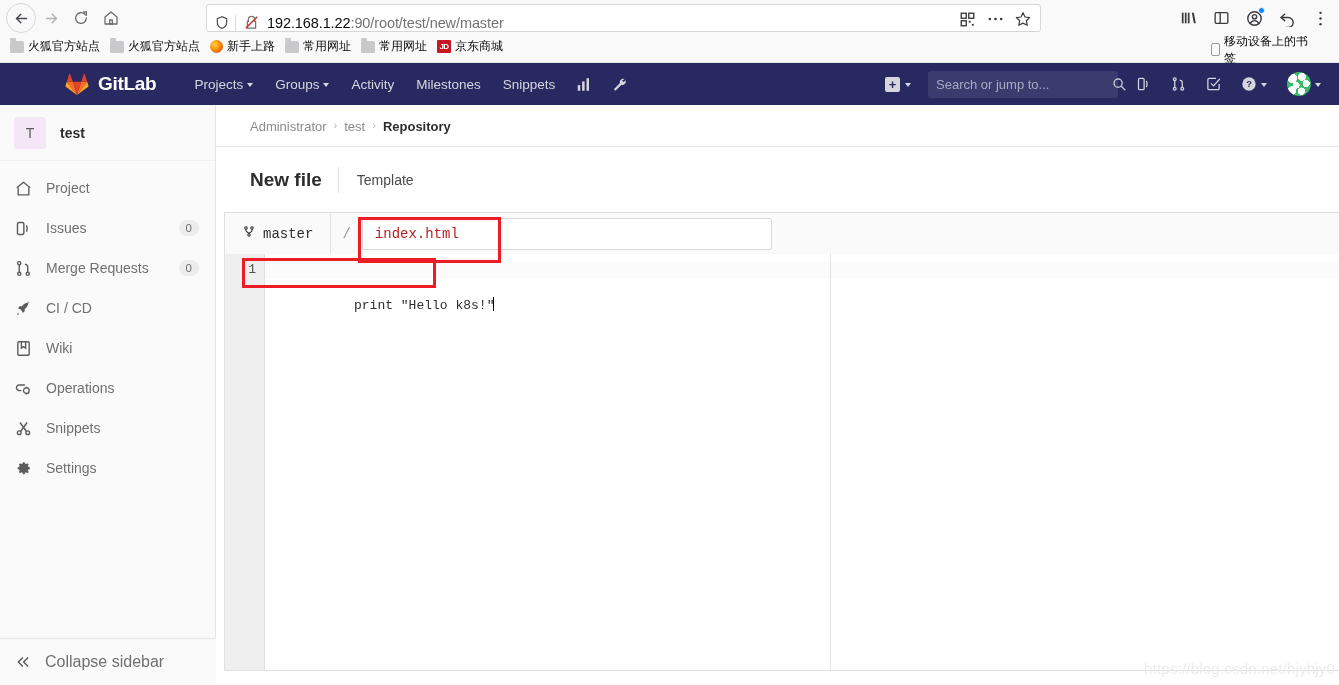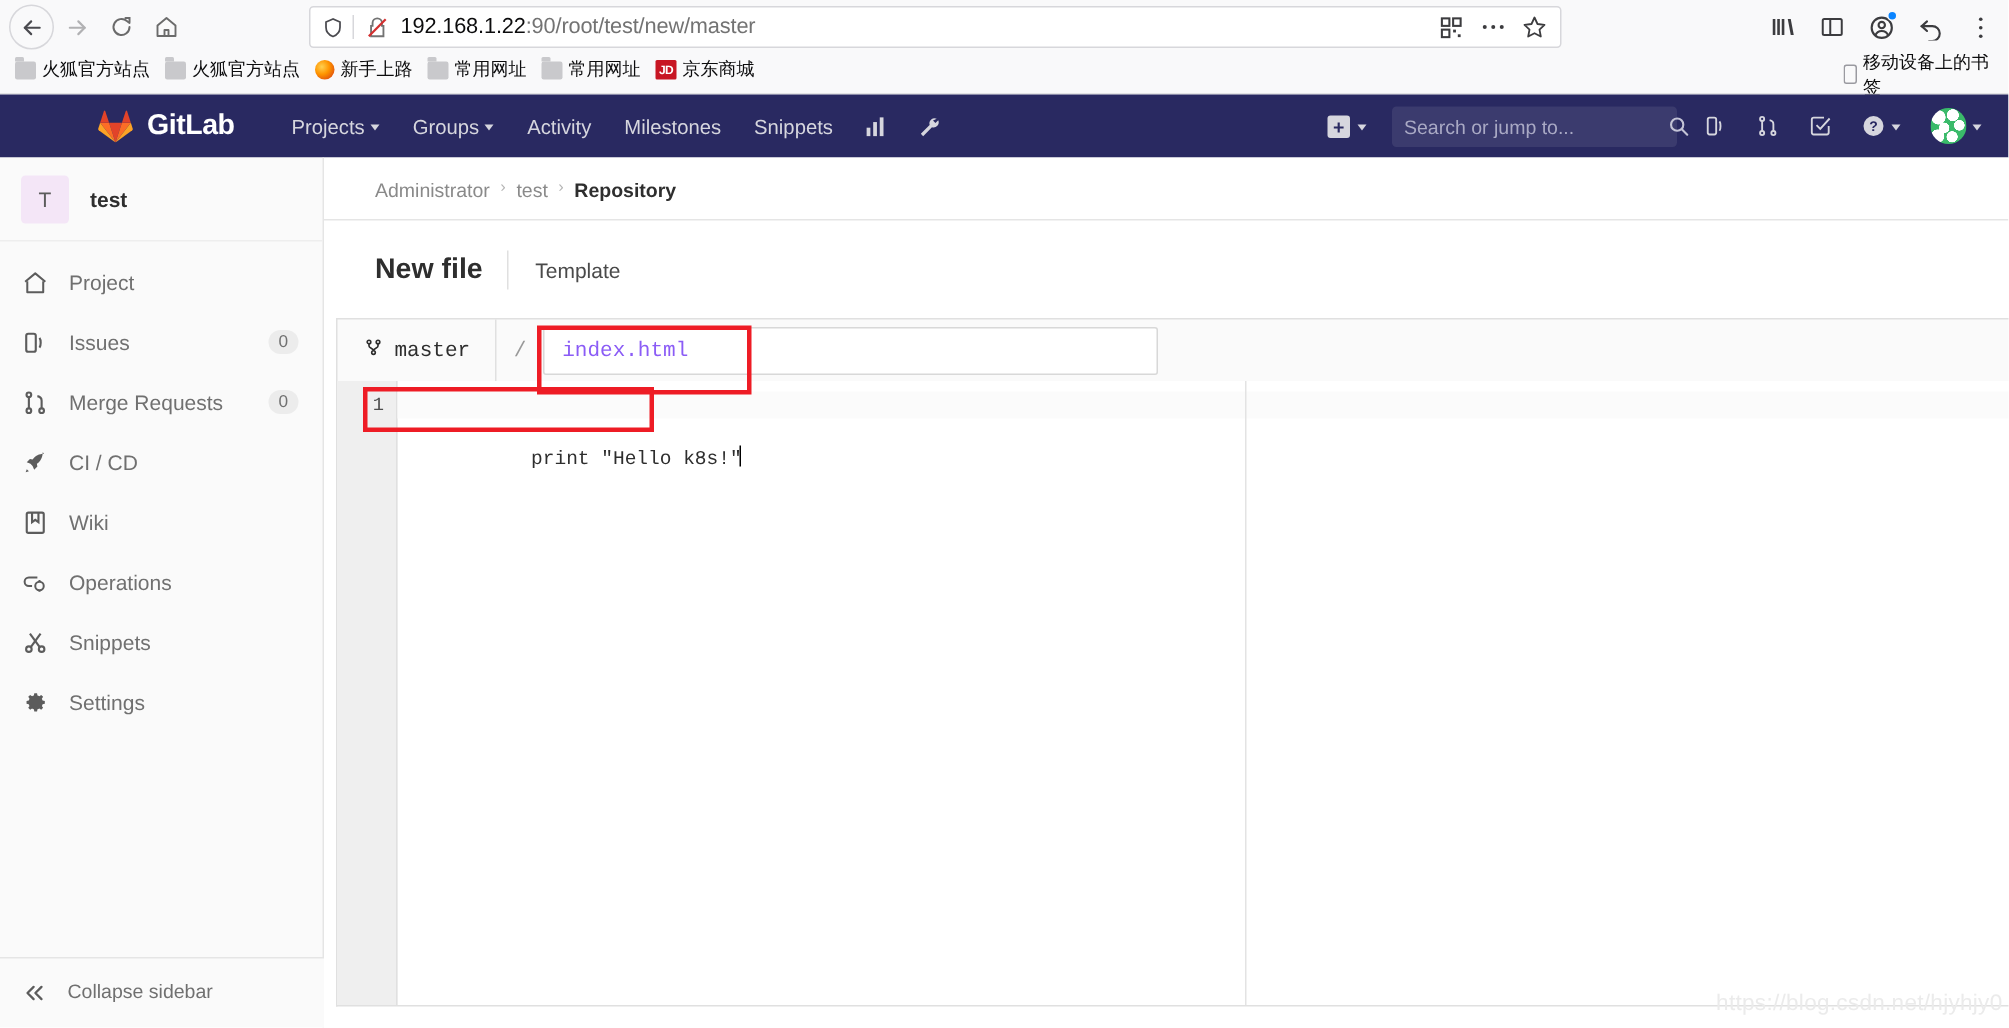--- a/index.html
+++ b/index.html
@@ -30,21 +30,21 @@
   .nav-btn.fwd { color: #b1b1b3; }
   .nav-btn svg { display: block; }
 
   .urlbar {
     flex: 0 0 auto;
     margin-left: 80px;
     width: 835px; height: 28px;
     background: #fff;
     border: 1px solid #d7d7db;
     border-radius: 3px;
-    display: flex; align-items: center;
+    display: flex; align-items: flex-end;
     padding: 0 4px 0 6px;
   }
   .url-shield { width: 18px; height: 18px; color: #4a4a4f; display:flex; align-items:center; justify-content:center;}
   .url-divider { width:1px; height:16px; background:#d7d7db; margin: 0 6px 0 4px; }
   .url-lock-broken { width: 18px; height: 18px; position: relative; display:flex;align-items:center;justify-content:center; }
   .url-text {
     flex: 1; font-size: 14.5px; color: #737373;
     margin-left: 7px; white-space: nowrap; overflow: hidden;
     letter-spacing: -0.1px;
   }
@@ -93,21 +93,21 @@
     background: radial-gradient(circle at 35% 35%, #ffd04f 0%, #ff9500 42%, #e55b0c 75%, #c1370a 100%);
     flex: 0 0 auto;
   }
   .bm-jd {
     width: 14px; height: 13px; background: #c81623; color: #fff;
     font-size: 8px; font-weight: bold; display: flex;
     align-items: center; justify-content: center; flex: 0 0 auto;
     border-radius: 1px; letter-spacing: -0.5px;
   }
   .bm-mobile {
-    position: absolute; right: 2px; top: 0; height: 27px;
+    position: absolute; right: 20px; top: 0; height: 27px;
     display: flex; align-items: center; gap: 4px;
     font-size: 12px; color: #0c0c0d; overflow: hidden;
     max-width: 108px;
   }
   .bm-phone {
     width: 9px; height: 13px; border: 1.3px solid #9a9aa0;
     border-radius: 2px; flex: 0 0 auto;
   }
 
   
@@ -192,22 +192,22 @@
   }
   .sb-ic { width: 18px; height: 18px; flex: 0 0 auto; display:flex;align-items:center;justify-content:center; color:#5c5c5c;}
   .sb-label { flex: 1; }
   .sb-badge {
     background: #ececec; color: #707070; font-size: 11.5px;
     border-radius: 9px; padding: 2px 7px; min-width: 20px; text-align:center;
   }
   .sb-collapse {
     position: absolute; bottom: 0; left: 0; width: 216px;
     border-top: 1px solid #e5e5e5; background: #fafafa;
-    display: flex; gap: 13px;
-    padding: 14px 14px; color: #707070; font-size: 13px;
+    display: flex; align-items: center; gap: 13px;
+    padding: 14px 14px; color: #707070; font-size: 16px;
   }
 
   
   .content { flex: 1; min-width: 0; position: relative; background:#fff; }
   .breadcrumb {
     padding: 14px 0 12px 34px;
     font-size: 13px; color: #8a8a8a;
     border-bottom: 1px solid #e5e5e5;
     display: flex; align-items: flex-start; gap: 7px;
   }
@@ -241,21 +241,21 @@
     display: flex; align-items: center; gap: 8px;
     padding: 0 17px 0 18px; font-size: 14px; color: #2e2e2e;
     font-family: "Liberation Mono", monospace;
   }
   .eh-sep { width: 1px; height: 42px; background: #e0e0e0; }
   .eh-slash { padding: 0 11px; font-size: 14px; color: #999; font-family: "Liberation Mono", monospace; }
   .eh-fname {
     width: 410px; height: 32px; background: #fff;
     border: 1px solid #d8d8d8; border-radius: 2px;
     display: flex; align-items: center; padding: 0 12px;
-    font-family: "Liberation Mono", monospace; font-size: 14px; color: #8b5cf6;
+    font-family: "Liberation Mono", monospace; font-size: 14px; color: #b91c1c;
   }
 
   .editor-body {
     border: 1px solid #e0e0e0; border-top: 0;
     height: 417px; display: flex; position: relative;
     background: #fff; overflow: hidden;
   }
   .gutter {
     width: 40px; flex: 0 0 40px; background: #efefef;
     border-right: 1px solid #e0e0e0;

